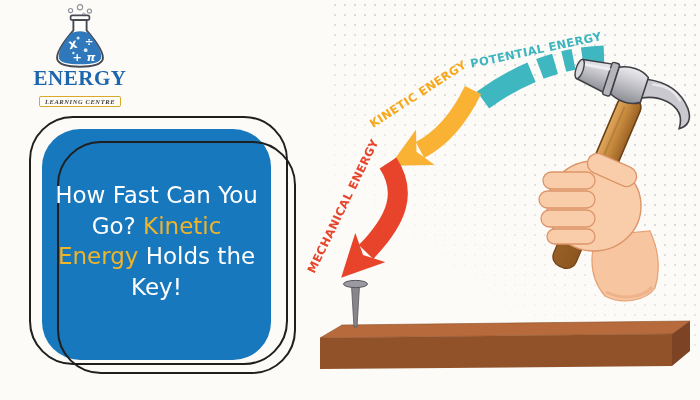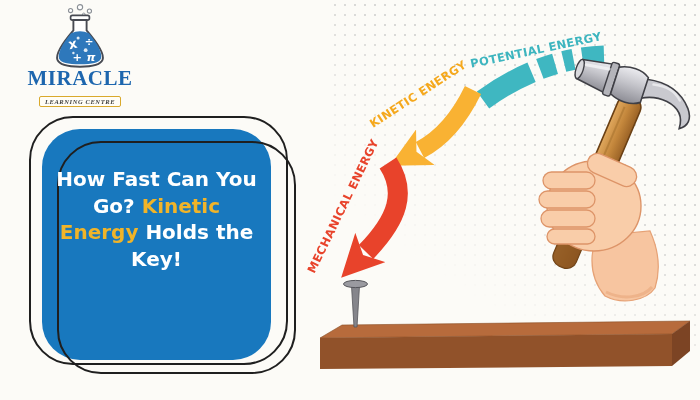--- a/index.html
+++ b/index.html
@@ -24,22 +24,22 @@
            padding:1px 5px;font-family:"Liberation Serif","DejaVu Serif",serif;
            font-style:italic;font-weight:bold;font-size:6.5px;letter-spacing:.6px;color:#3f3f3f;
            background:#fffdf6;}
 
   
   .outlineA,.outlineB{position:absolute;border:2px solid #1f1f1f;border-radius:44px;background:transparent;}
   .outlineA{left:29px;top:116px;width:255px;height:245px;z-index:1;}
   .outlineB{left:57px;top:141px;width:235px;height:229px;z-index:3;}
   .bluecard{position:absolute;left:42px;top:129px;width:229px;height:231px;border-radius:38px;
             background:#1878be;z-index:2;}
-  .cardtext{position:absolute;left:51px;top:166px;width:211px;z-index:4;
-            text-align:center;font-weight:bold;font-size:20px;line-height:1.33;color:#ffffff;}
+  .cardtext{position:absolute;left:51px;top:180px;width:211px;z-index:4;
+            text-align:center;font-weight:normal;font-size:23px;line-height:1.33;color:#ffffff;}
   .cardtext .hl{color:#f0b429;}
 
   
   .dlabel{position:absolute;font-weight:bold;font-size:11.5px;letter-spacing:.4px;
           white-space:nowrap;z-index:6;}
   .lbl-potential{left:536px;top:50px;transform:translate(-50%,-50%) rotate(-12deg);color:#3db5bf;}
   .lbl-kinetic{left:418px;top:94px;transform:translate(-50%,-50%) rotate(-33deg);color:#f5a81c;}
   .lbl-mechanical{left:343px;top:206px;transform:translate(-50%,-50%) rotate(-64deg);color:#e8432b;}
 
   .artwork{position:absolute;left:0;top:0;z-index:5;}
@@ -65,21 +65,21 @@
 
       <path d="M 26.5 31 C 17 42 12 53 13.8 57.8 C 15.5 62.3 23 64 36 64 C 49 64 56.5 62.3 58.2 57.8 C 60 53 55 42 45.5 31 Q 36 27 26.5 31 Z" fill="#2e78bb"></path>
       <circle cx="34" cy="36" r="1.6" fill="rgba(255,255,255,.85)"></circle>
       <circle cx="42" cy="49" r="2" fill="rgba(255,255,255,.85)"></circle>
       <circle cx="29" cy="52" r="1.3" fill="rgba(255,255,255,.85)"></circle>
       <text x="25" y="48" font-size="14" font-weight="bold" fill="#ffffff" transform="rotate(-12 25 48)">x</text>
       <text x="41" y="44" font-size="11" font-weight="bold" fill="#ffffff">÷</text>
       <text x="28" y="61" font-size="12" font-weight="bold" fill="#ffffff">+</text>
       <text x="43" y="60" font-size="12" font-weight="bold" font-style="italic" fill="#ffffff">π</text>
     </svg>
-    <div class="brand" style="color: rgb(29, 102, 174);">MIRACLE</div>
+    <div class="brand" style="color: rgb(29, 102, 174);">ENERGY</div>
     <div class="tagline">LEARNING CENTRE</div>
   </div>
 
   <div class="outlineA"></div>
   <div class="bluecard" style="background: rgb(24, 120, 190);"></div>
   <div class="outlineB"></div>
   <div class="cardtext" style="color: rgb(255, 255, 255);"><span>How Fast Can You Go? </span><span class="hl" style="color: rgb(240, 180, 41);">Kinetic Energy</span><span> Holds the Key!</span></div>
 
   <svg class="artwork" width="700" height="400" viewBox="0 0 700 400">
     <defs>

